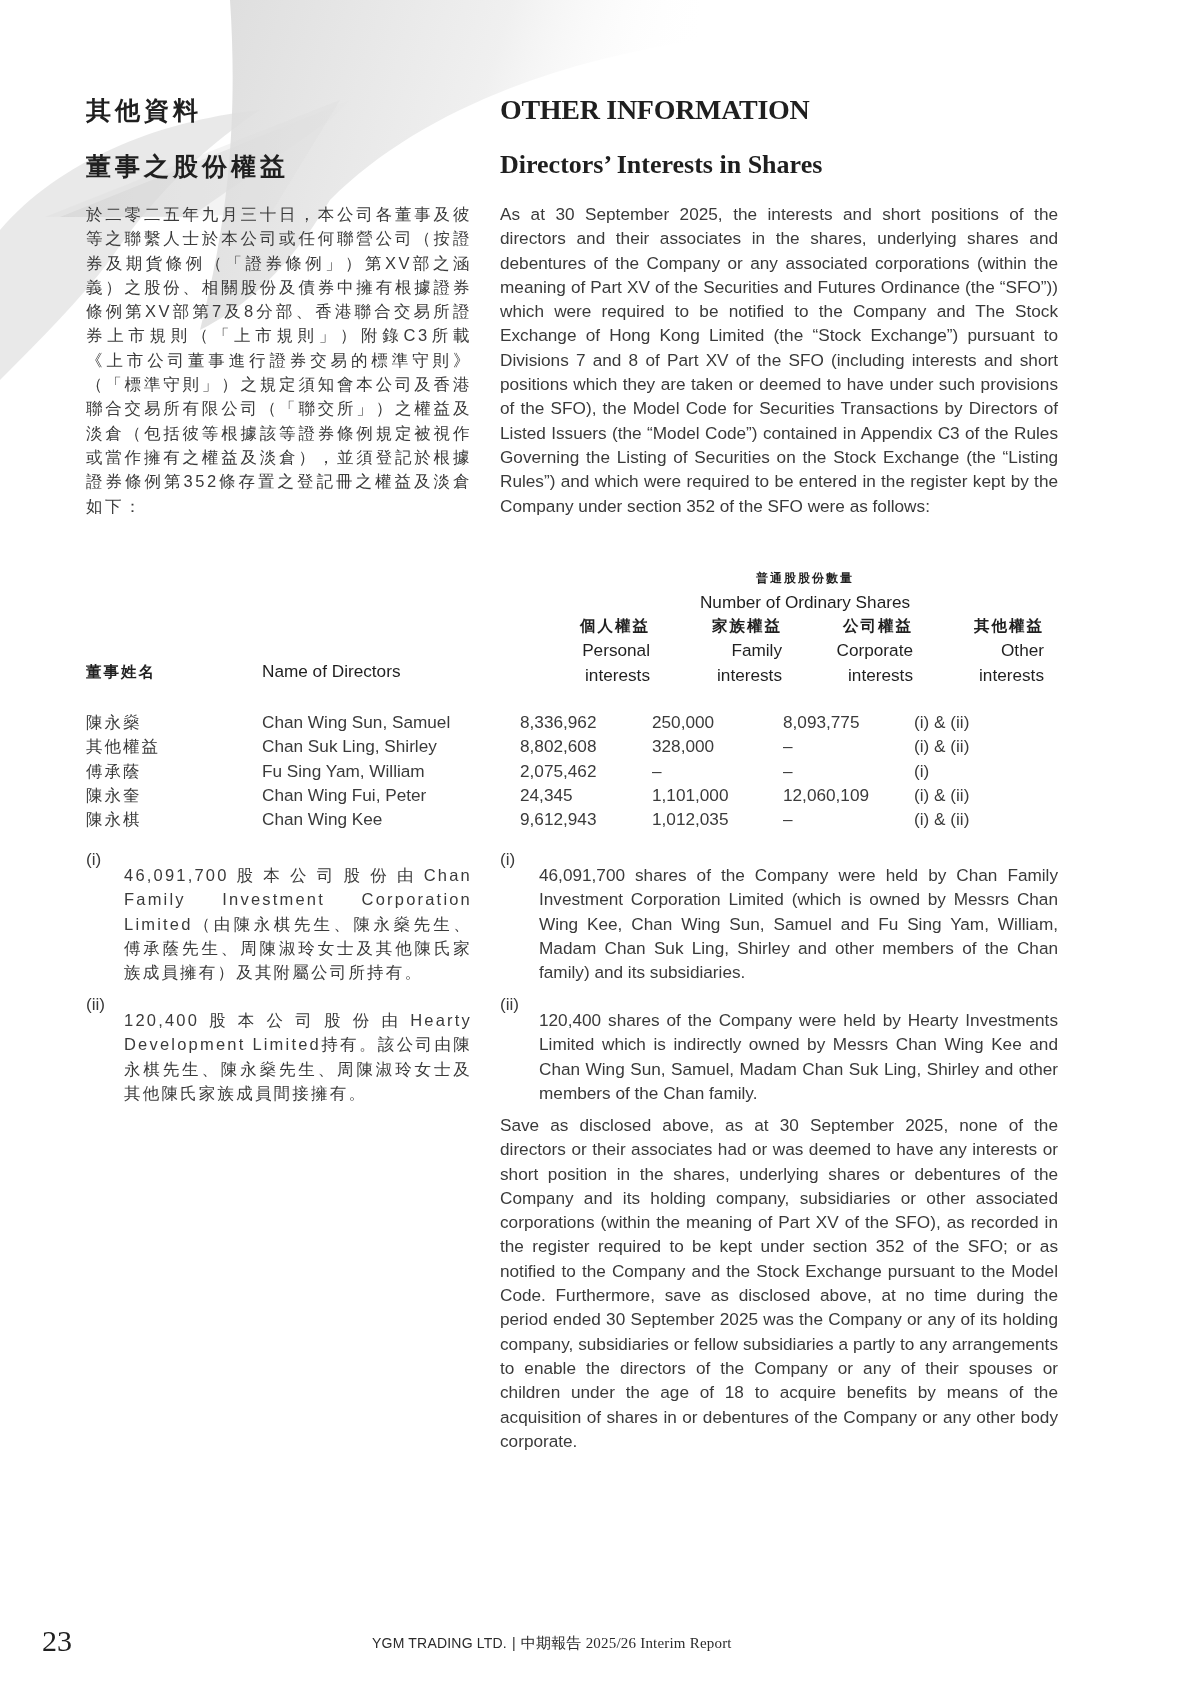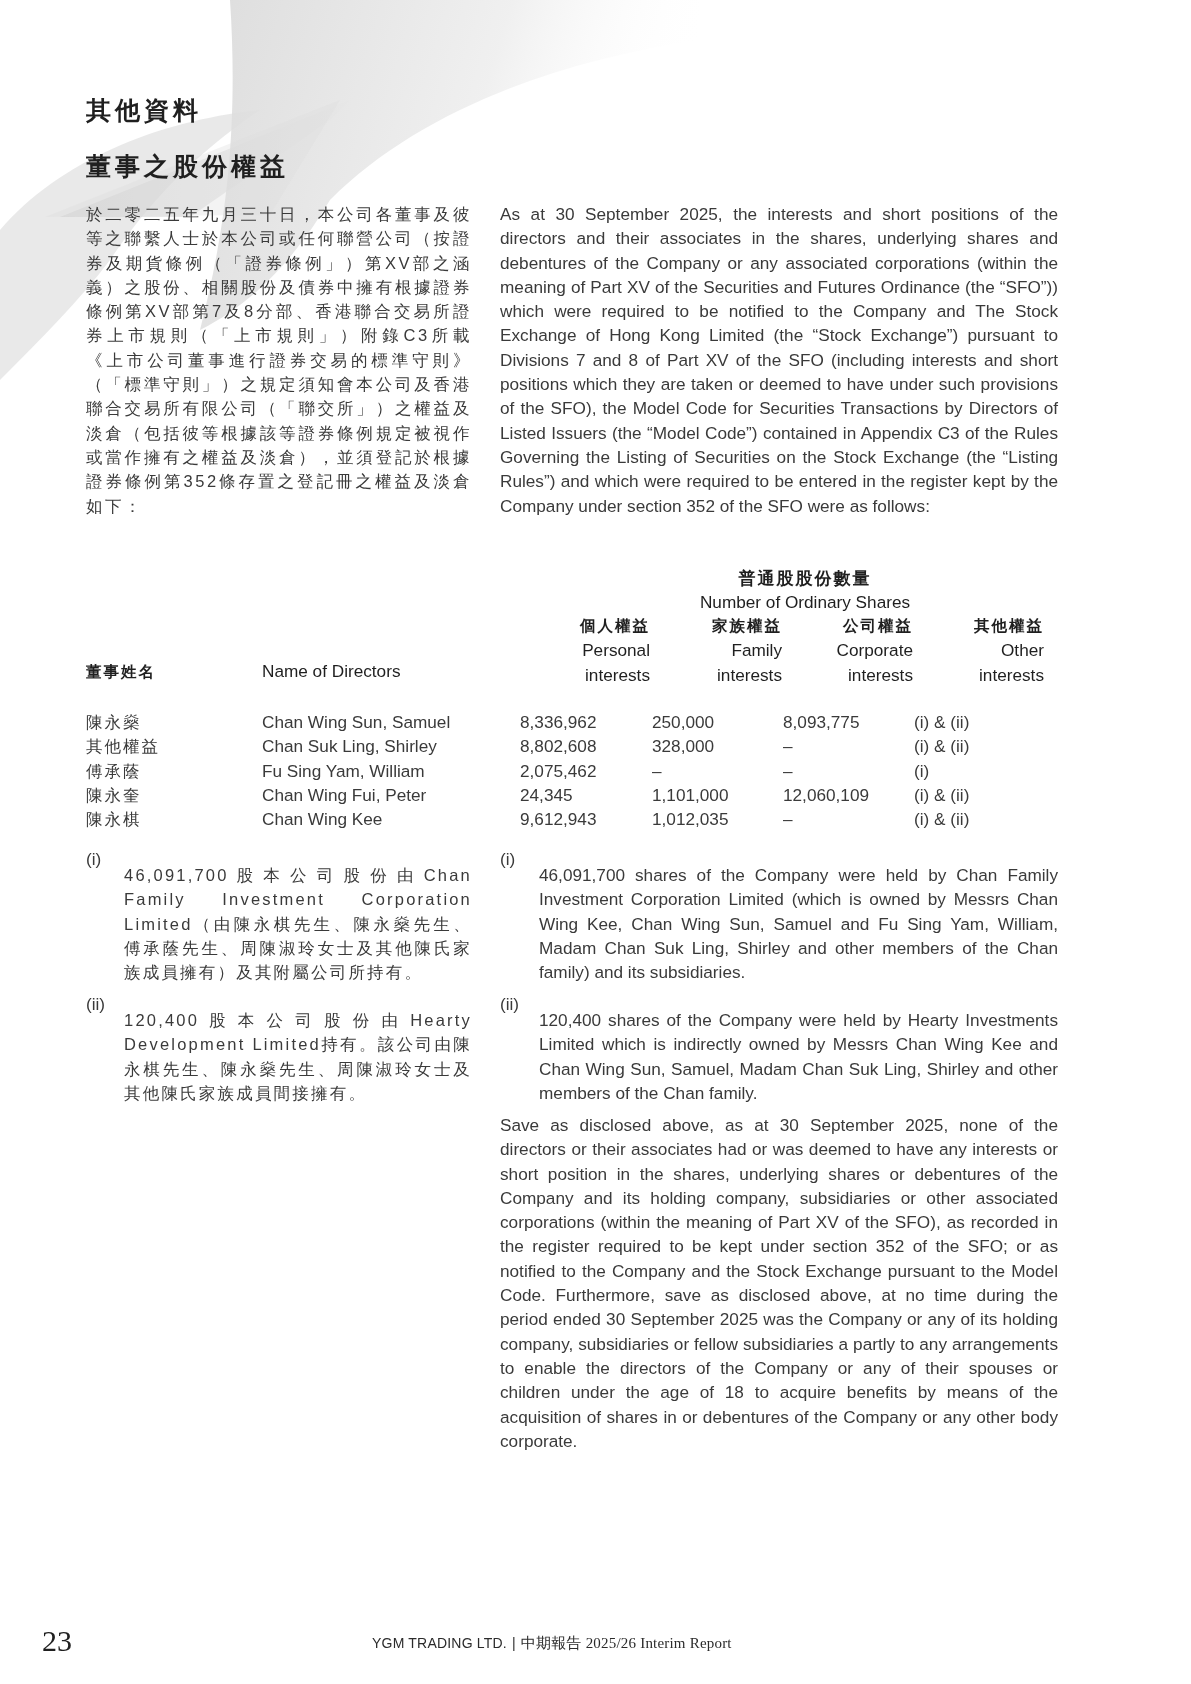--- a/index.html
+++ b/index.html
@@ -15,21 +15,21 @@
   .zh-h2 { position: absolute; left: 86px; top: 150px; font-family: "DejaVu Serif", serif; font-weight: bold; font-size: 25px; letter-spacing: 4px; color: #1f1f1f; margin: 0; }
   .en-h1 { position: absolute; left: 500px; top: 94px; font-family: "Liberation Serif", serif; font-weight: bold; font-size: 28px; color: #1f1f1f; margin: 0; letter-spacing: -0.3px; }
   .en-h2 { position: absolute; left: 500px; top: 150px; font-family: "Liberation Serif", serif; font-weight: bold; font-size: 26px; color: #1f1f1f; margin: 0; }
 
   .zh-para { position: absolute; left: 86px; width: 386px; font-size: 16.5px; line-height: 24.3px; letter-spacing: 2.6px; color: #3a3a3a; margin: 0; text-align: justify; }
   .en-para { position: absolute; left: 500px; width: 558px; font-size: 17.2px; line-height: 24.3px; color: #3a3a3a; margin: 0; text-align: justify; }
 
   
   .tbl-cols-head { position: absolute; top: 566px; left: 0; width: 1191px; }
   .th-group { position: absolute; left: 660px; width: 290px; text-align: center; font-size: 17.2px; line-height: 24px; }
-  .th-group .zh { font-family: "DejaVu Serif", serif; font-weight: bold; font-size: 17px; letter-spacing: 2px; color: #1f1f1f; }
+  .th-group .zh { font-family: "DejaVu Serif", serif; font-weight: bold; font-size: 12px; letter-spacing: 2px; color: #1f1f1f; }
   .th-group .en { color: #1f1f1f; }
   .th-col { position: absolute; top: 48px; text-align: right; font-size: 17.2px; line-height: 24.3px; color: #1f1f1f; }
   .th-col .zh { font-family: "DejaVu Serif", serif; font-weight: bold; font-size: 15.5px; letter-spacing: 2px; }
   .th-name-zh { position: absolute; left: 86px; top: 662px; font-family: "DejaVu Serif", serif; font-weight: bold; font-size: 15.5px; letter-spacing: 2px; color: #1f1f1f; }
   .th-name-en { position: absolute; left: 262px; top: 661px; font-size: 17.2px; color: #1f1f1f; }
 
   .rows { position: absolute; top: 710px; left: 0; width: 1191px; }
   .row { position: absolute; left: 0; width: 1191px; height: 24.3px; font-size: 17.2px; line-height: 24.3px; color: #3a3a3a; }
   .row .zh-name { position: absolute; left: 86px; letter-spacing: 2px; font-size: 16.5px; }
   .row .en-name { position: absolute; left: 262px; }
@@ -71,20 +71,22 @@
   <path d="M0,230 C60,160 160,120 260,110 C200,150 150,200 110,260 C80,300 40,340 0,380 Z" fill="#e4e4e4" opacity="0.8"></path>
   <path d="M230,0 L700,0 L700,40 C560,60 420,110 330,200 C300,250 260,300 200,330 C220,250 240,150 230,0 Z" fill="url(#g1)" opacity="0.9"></path>
   <polygon points="60,217 350,100 330,120 190,217" fill="url(#g2)" opacity="0.6"></polygon>
   <polygon points="45,217 340,100 270,215" fill="#dcdcdc" opacity="0.35"></polygon>
 </svg>
 
 <div class="page">
 
   <h1 class="zh-h1">其他資料</h1>
   <h2 class="zh-h2">董事之股份權益</h2>
+  <h1 class="en-h1">OTHER INFORMATION</h1>
+  <h2 class="en-h2">Directors’ Interests in Shares</h2>
 
   <p class="zh-para" style="top:202px;">於二零二五年九月三十日，本公司各董事及彼等之聯繫人士於本公司或任何聯營公司（按證券及期貨條例（「證券條例」）第XV部之涵義）之股份、相關股份及債券中擁有根據證券條例第XV部第7及8分部、香港聯合交易所證券上市規則（「上市規則」）附錄C3所載《上市公司董事進行證券交易的標準守則》（「標準守則」）之規定須知會本公司及香港聯合交易所有限公司（「聯交所」）之權益及淡倉（包括彼等根據該等證券條例規定被視作或當作擁有之權益及淡倉），並須登記於根據證券條例第352條存置之登記冊之權益及淡倉如下：</p>
   <p class="en-para" style="top:202px;">As at 30 September 2025, the interests and short positions of the directors and their associates in the shares, underlying shares and debentures of the Company or any associated corporations (within the meaning of Part XV of the Securities and Futures Ordinance (the “SFO”)) which were required to be notified to the Company and The Stock Exchange of Hong Kong Limited (the “Stock Exchange”) pursuant to Divisions 7 and 8 of Part XV of the SFO (including interests and short positions which they are taken or deemed to have under such provisions of the SFO), the Model Code for Securities Transactions by Directors of Listed Issuers (the “Model Code”) contained in Appendix C3 of the Rules Governing the Listing of Securities on the Stock Exchange (the “Listing Rules”) and which were required to be entered in the register kept by the Company under section 352 of the SFO were as follows:</p>
 
   <div class="tbl-cols-head">
     <div class="th-group" style="top:0;">
       <div class="zh">普通股股份數量</div>
       <div class="en">Number of Ordinary Shares</div>
     </div>
     <div class="th-col" style="left:520px; width:130px;">

